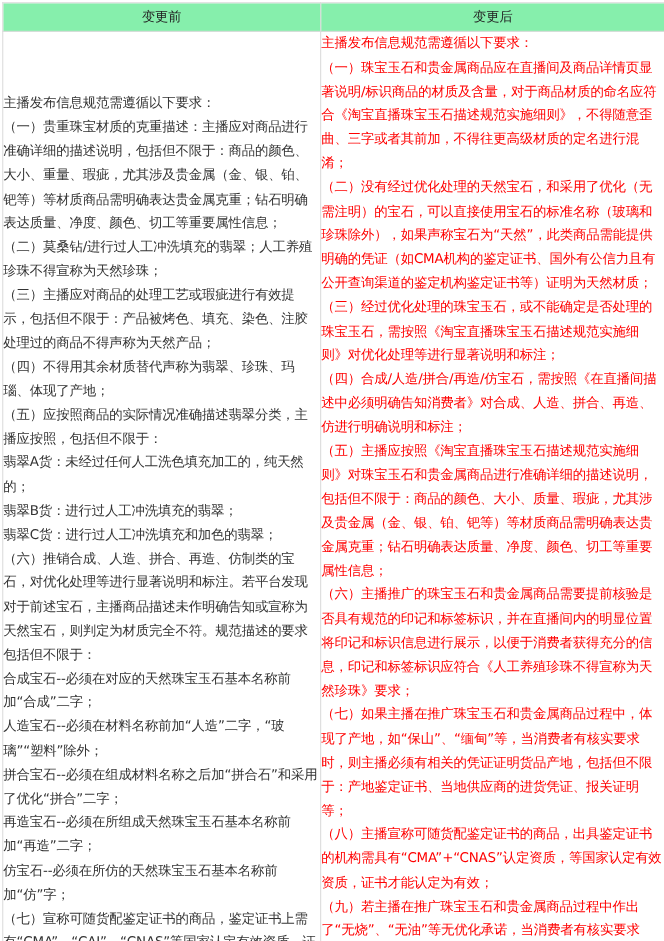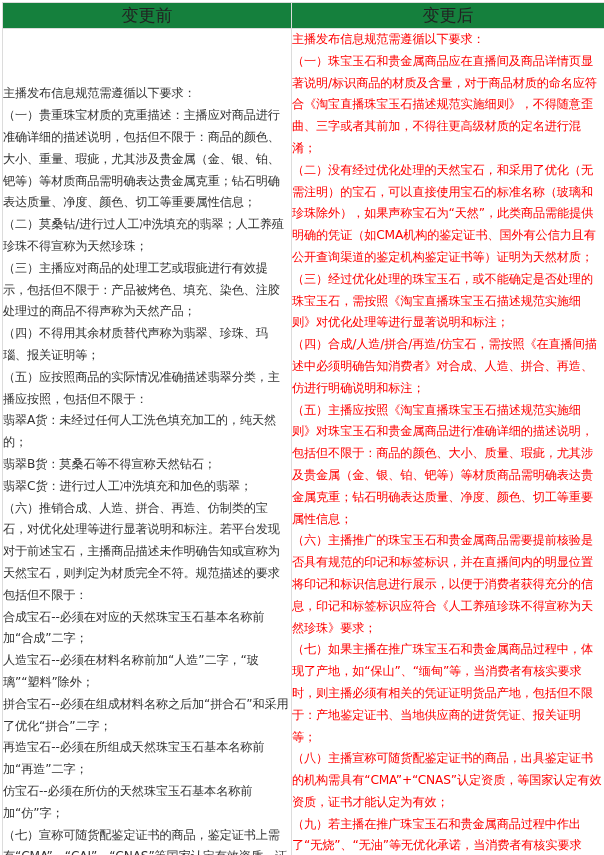--- a/index.html
+++ b/index.html
@@ -19,23 +19,23 @@
       top: 2px;
       width: 602px;
       border-collapse: collapse;
       table-layout: fixed;
     }
     table.compare th, table.compare td {
       border: 1px solid #dcdcdc;
       padding: 0;
     }
     table.compare th {
-      background: #15803d;
+      background: #86efac;
       height: 25px;
-      font-size: 17px;
+      font-size: 12px;
       font-weight: normal;
       color: #222222;
       text-align: center;
       vertical-align: middle;
     }
     col.c-left { width: 289px; }
     col.c-right { width: 313px; }
     td.cell {
       vertical-align: middle;
       font-size: 12.2px;
@@ -72,24 +72,24 @@
       <th>变更后</th>
     </tr>
   </thead>
   <tbody>
     <tr>
       <td class="cell cell-left">
         <span class="line">主播发布信息规范需遵循以下要求：</span>
         <span class="line">（一）贵重珠宝材质的克重描述：主播应对商品进行准确详细的描述说明，包括但不限于：商品的颜色、大小、重量、瑕疵，尤其涉及贵金属（金、银、铂、钯等）等材质商品需明确表达贵金属克重；钻石明确表达质量、净度、颜色、切工等重要属性信息；</span>
         <span class="line">（二）莫桑钻/进行过人工冲洗填充的翡翠；人工养殖珍珠不得宣称为天然珍珠；</span>
         <span class="line">（三）主播应对商品的处理工艺或瑕疵进行有效提示，包括但不限于：产品被烤色、填充、染色、注胶处理过的商品不得声称为天然产品；</span>
-        <span class="line">（四）不得用其余材质替代声称为翡翠、珍珠、玛瑙、报关证明等；</span>
+        <span class="line">（四）不得用其余材质替代声称为翡翠、珍珠、玛瑙、体现了产地；</span>
         <span class="line">（五）应按照商品的实际情况准确描述翡翠分类，主播应按照，包括但不限于：</span>
         <span class="line">翡翠A货：未经过任何人工洗色填充加工的，纯天然的；</span>
-        <span class="line">翡翠B货：莫桑石等不得宣称天然钻石；</span>
+        <span class="line">翡翠B货：进行过人工冲洗填充的翡翠；</span>
         <span class="line">翡翠C货：进行过人工冲洗填充和加色的翡翠；</span>
         <span class="line">（六）推销合成、人造、拼合、再造、仿制类的宝石，对优化处理等进行显著说明和标注。若平台发现对于前述宝石，主播商品描述未作明确告知或宣称为天然宝石，则判定为材质完全不符。规范描述的要求包括但不限于：</span>
         <span class="line">合成宝石--必须在对应的天然珠宝玉石基本名称前加“合成”二字；</span>
         <span class="line">人造宝石--必须在材料名称前加“人造”二字，“玻璃”“塑料”除外；</span>
         <span class="line">拼合宝石--必须在组成材料名称之后加“拼合石”和采用了优化“拼合”二字；</span>
         <span class="line">再造宝石--必须在所组成天然珠宝玉石基本名称前加“再造”二字；</span>
         <span class="line">仿宝石--必须在所仿的天然珠宝玉石基本名称前加“仿”字；</span>
         <span class="line">（七）宣称可随货配鉴定证书的商品，鉴定证书上需有“CMA”、“CAL”、“CNAS”等国家认定有效资质，证书才能认定为有效。</span>
       </td>
       <td class="cell cell-right">

